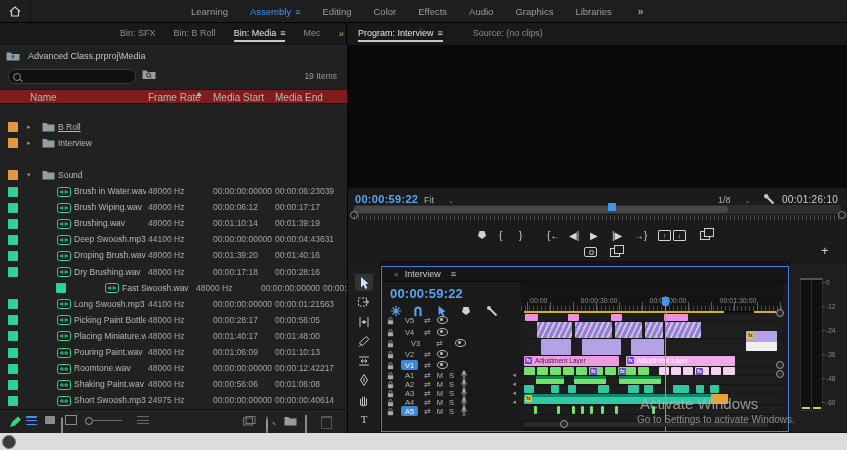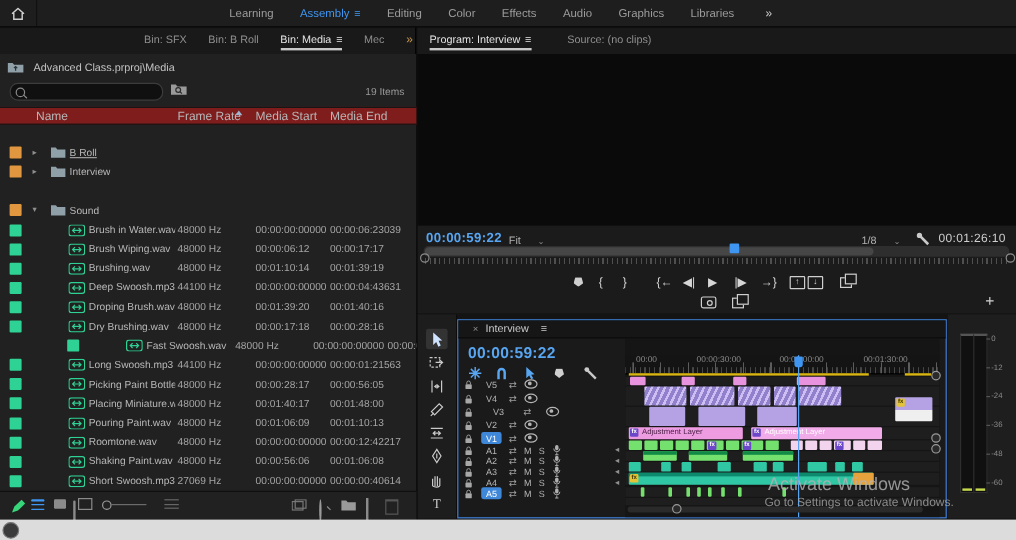--- a/index.html
+++ b/index.html
@@ -419,21 +419,21 @@
         </div>
         <div class="prow" style="top: 289.8px;">
           <span class="chip green"></span>
           <span class="aud">
             <svg width="14" height="10" viewBox="0 0 14 10">
               <rect x="0.5" y="0.5" width="13" height="9" rx="2" fill="none" stroke="#2ed294"></rect>
               <path d="M3.5 5 h7 M5.5 3 L3.5 5 L5.5 7 M8.5 3 L10.5 5 L8.5 7" stroke="#2ed294" fill="none"></path>
             </svg>
           </span>
           <span class="nm" style="left: 74px; width: 72px;">Short Swoosh.mp3</span>
-          <span class="colv" style="left: 148px;">27069 Hz</span>
+          <span class="colv" style="left: 148px;">24975 Hz</span>
           <span class="colv" style="left: 213px;">00:00:00:00000</span>
           <span class="colv" style="left: 275px;">00:00:00:40614</span>
         </div>
       </div>
 
     <div id="projTools" class="abs">
       <svg class="pticon" style="left:9px" width="13" height="12" viewBox="0 0 13 12">
         <path d="M1 11 L3 6 L9 0.5 L12 3.5 L6 9.5 Z" fill="#37d67a"></path>
       </svg>
       <span class="pticon bars3" style="left:26px">

